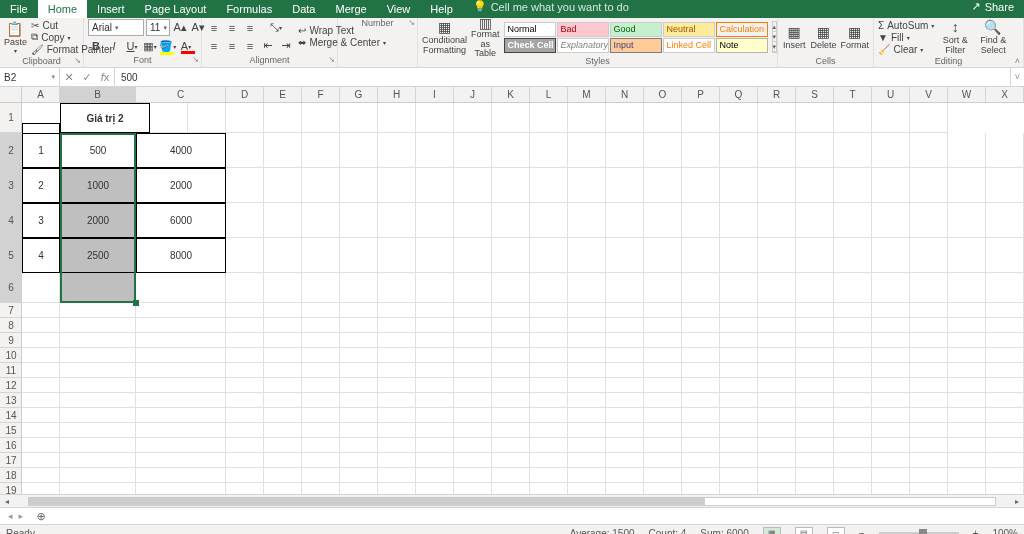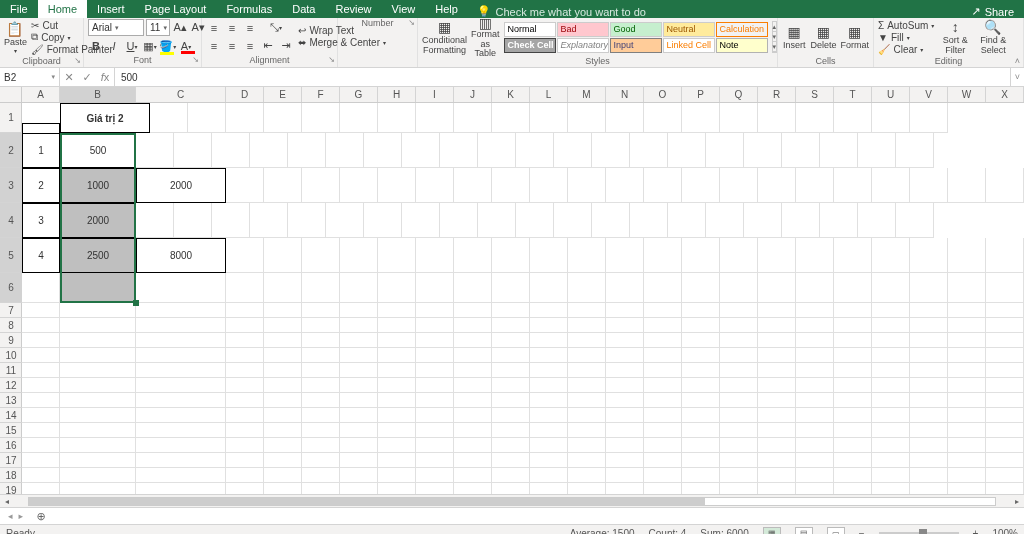--- a/index.html
+++ b/index.html
@@ -1,19 +1,19 @@
 <!DOCTYPE html>
 <html><head>
 <meta charset="utf-8">
 <style>
 * { margin: 0; padding: 0; box-sizing: border-box; font-family: "Segoe UI", Arial, sans-serif; user-select: none; }
 html, body { width: 1024px; height: 534px; overflow: hidden; background: #fff; font-size: 11px; color: #333; }
 
 
-.titlebar { height: 18px; background: #217346; display: flex; align-items: flex-end; color: #fff; }
+.titlebar { height: 18px; background: #217346; display: flex; align-items: flex-start; color: #fff; }
 .tabs { display: flex; height: 18px; }
 .tab { padding: 0 10px; line-height: 18px; color: #fff; font-size: 11px; cursor: pointer; }
 .tab.active { background: #fff; color: #217346; }
 .tellme { margin-left: 10px; display: flex; align-items: center; color: #d6e9df; font-size: 11px; }
 .tellme .bulb { margin-right: 4px; }
 .titlebar .spacer { flex: 1; }
 .share { padding: 0 10px; color: #fff; display: flex; align-items: center; gap: 4px; }
 
 
 .ribbon { height: 50px; background: #f3f2f1; border-bottom: 1px solid #d4d4d4; display: flex; position: relative; }
@@ -93,27 +93,27 @@
 <body>
 
 <div class="titlebar">
   <div class="tabs" id="menu-tabs">
       <div class="tab">File</div>
       <div class="tab active">Home</div>
       <div class="tab">Insert</div>
       <div class="tab">Page Layout</div>
       <div class="tab">Formulas</div>
       <div class="tab">Data</div>
-      <div class="tab">Review</div>
+      <div class="tab">Merge</div>
       <div class="tab">View</div>
       <div class="tab">Help</div>
     </div>
   <div class="tellme">
       <span class="bulb">💡</span>
-      <span>Check me what you want to do</span>
+      <span>Cell me what you want to do</span>
     </div>
   <div class="spacer"></div>
   <div class="share">
       <span>↗</span>
       <span>Share</span>
     </div>
 </div>
 
 <div class="ribbon">
 
@@ -397,20 +397,21 @@
           <div class="cell" style="width: 38px; height: 30px;"></div>
           <div class="cell" style="width: 38px; height: 30px;"></div>
           <div class="cell" style="width: 38px; height: 30px;"></div>
           <div class="cell" style="width: 38px; height: 30px;"></div>
           <div class="cell" style="width: 38px; height: 30px;"></div>
           <div class="cell" style="width: 38px; height: 30px;"></div>
         </div>
         <div class="cellrow" style="height: 35px;">
           <div class="cell tblcell" style="width: 38px; height: 35px;">1</div>
           <div class="cell tblcell selactive" style="width: 76px; height: 35px;">500</div>
+          <div class="cell tblcell" style="width: 90px; height: 35px;">4000</div>
           <div class="cell" style="width: 38px; height: 35px;"></div>
           <div class="cell" style="width: 38px; height: 35px;"></div>
           <div class="cell" style="width: 38px; height: 35px;"></div>
           <div class="cell" style="width: 38px; height: 35px;"></div>
           <div class="cell" style="width: 38px; height: 35px;"></div>
           <div class="cell" style="width: 38px; height: 35px;"></div>
           <div class="cell" style="width: 38px; height: 35px;"></div>
           <div class="cell" style="width: 38px; height: 35px;"></div>
           <div class="cell" style="width: 38px; height: 35px;"></div>
           <div class="cell" style="width: 38px; height: 35px;"></div>
@@ -448,20 +449,21 @@
           <div class="cell" style="width: 38px; height: 35px;"></div>
           <div class="cell" style="width: 38px; height: 35px;"></div>
           <div class="cell" style="width: 38px; height: 35px;"></div>
           <div class="cell" style="width: 38px; height: 35px;"></div>
           <div class="cell" style="width: 38px; height: 35px;"></div>
           <div class="cell" style="width: 38px; height: 35px;"></div>
         </div>
         <div class="cellrow" style="height: 35px;">
           <div class="cell tblcell" style="width: 38px; height: 35px;">3</div>
           <div class="cell tblcell sel" style="width: 76px; height: 35px;">2000</div>
+          <div class="cell tblcell" style="width: 90px; height: 35px;">6000</div>
           <div class="cell" style="width: 38px; height: 35px;"></div>
           <div class="cell" style="width: 38px; height: 35px;"></div>
           <div class="cell" style="width: 38px; height: 35px;"></div>
           <div class="cell" style="width: 38px; height: 35px;"></div>
           <div class="cell" style="width: 38px; height: 35px;"></div>
           <div class="cell" style="width: 38px; height: 35px;"></div>
           <div class="cell" style="width: 38px; height: 35px;"></div>
           <div class="cell" style="width: 38px; height: 35px;"></div>
           <div class="cell" style="width: 38px; height: 35px;"></div>
           <div class="cell" style="width: 38px; height: 35px;"></div>

